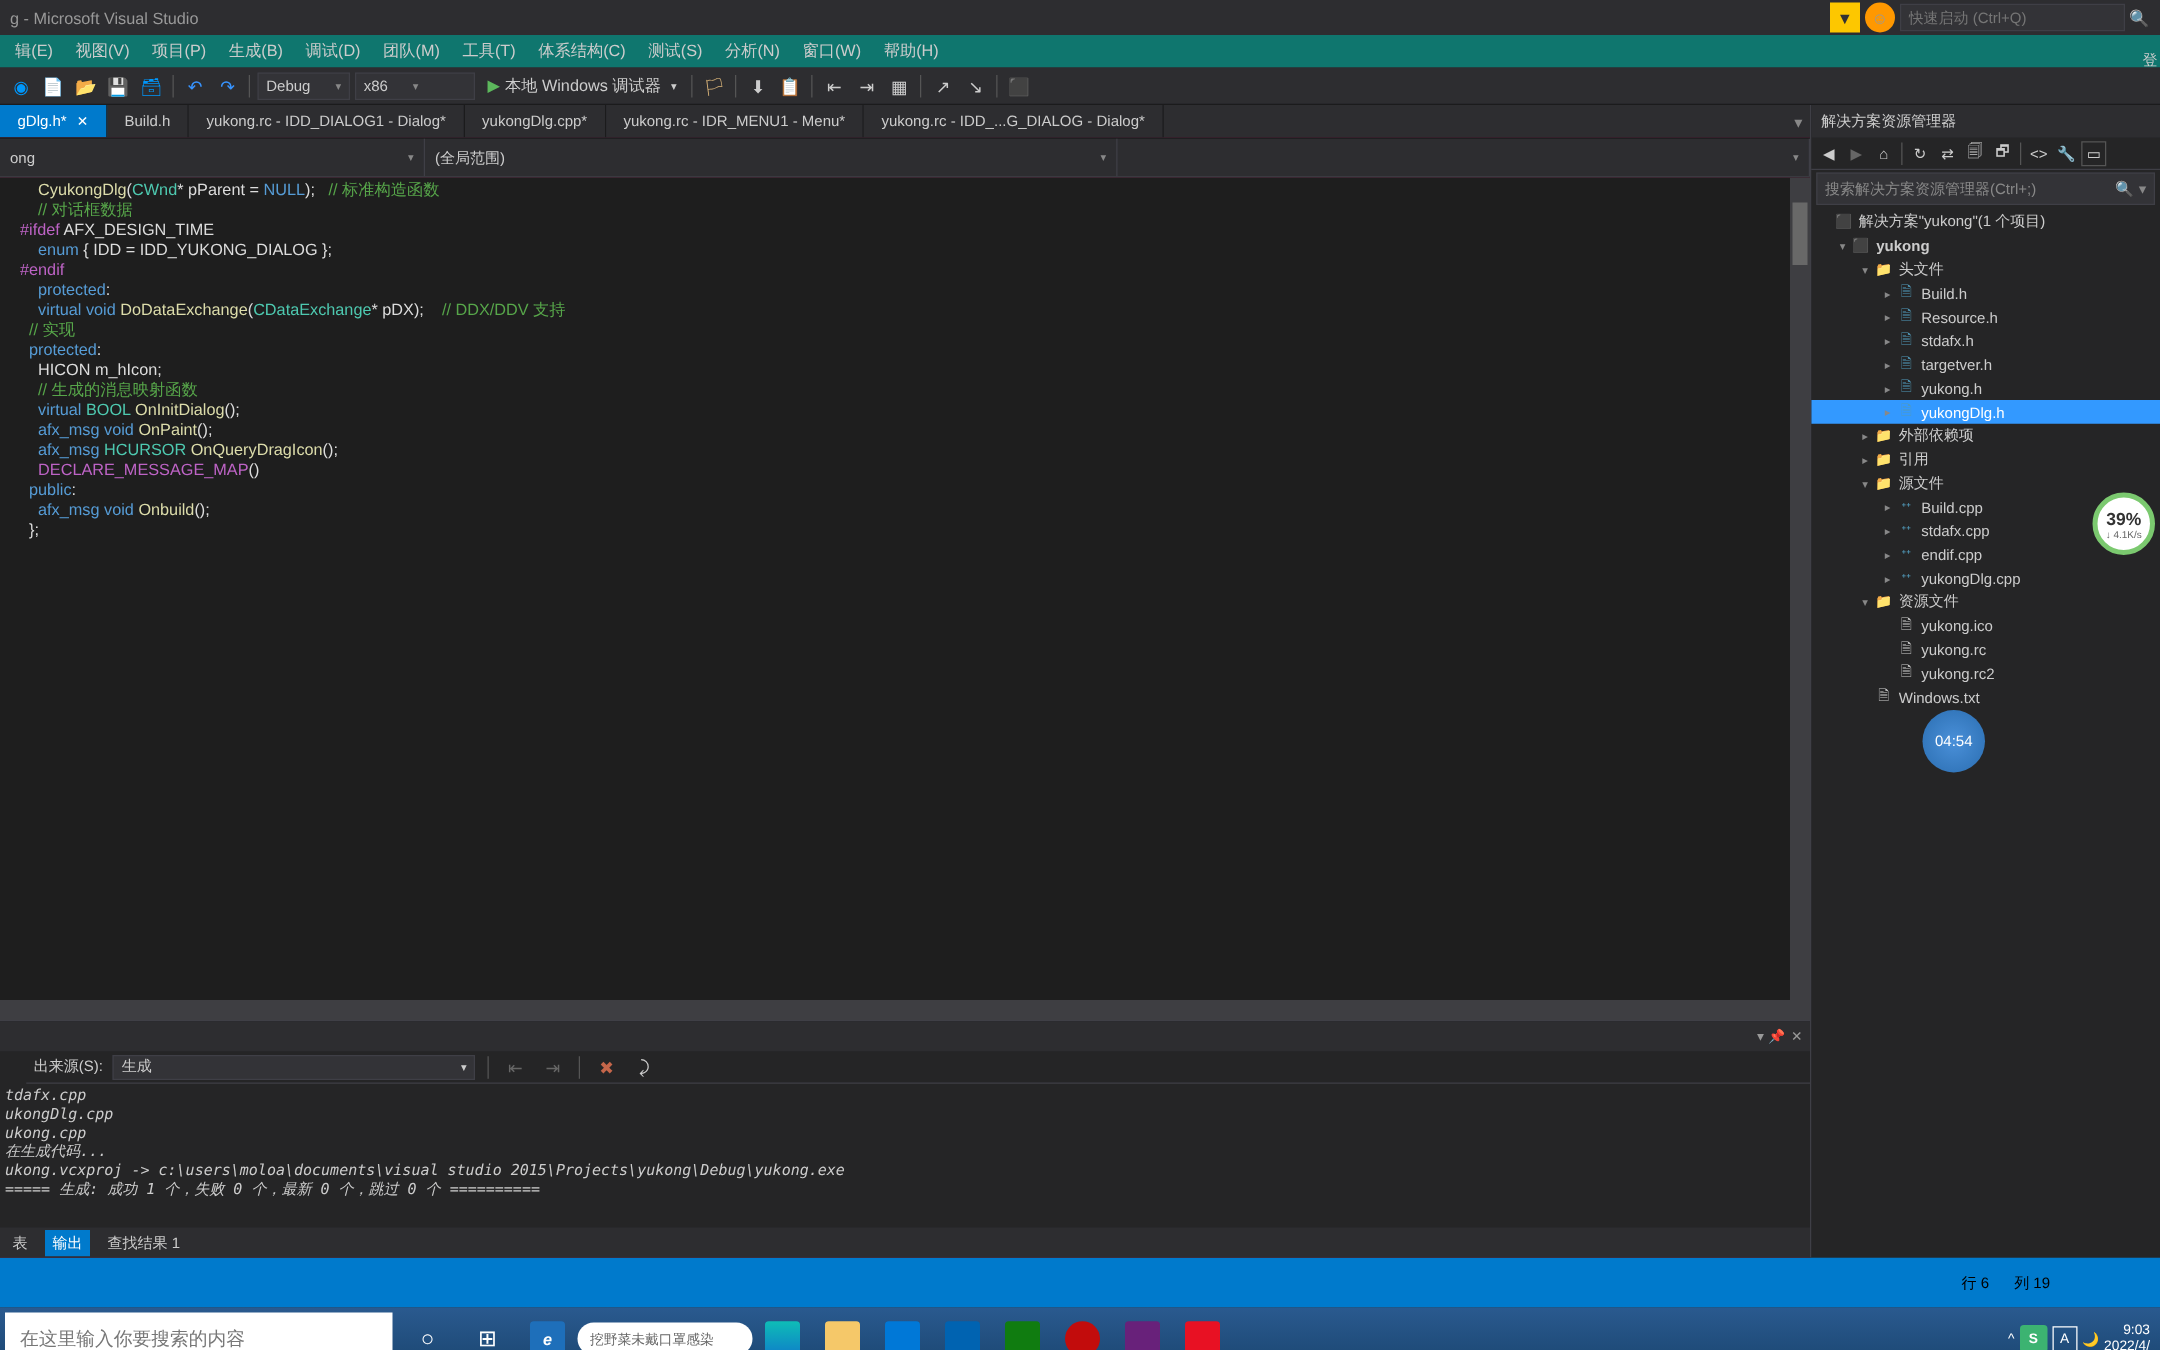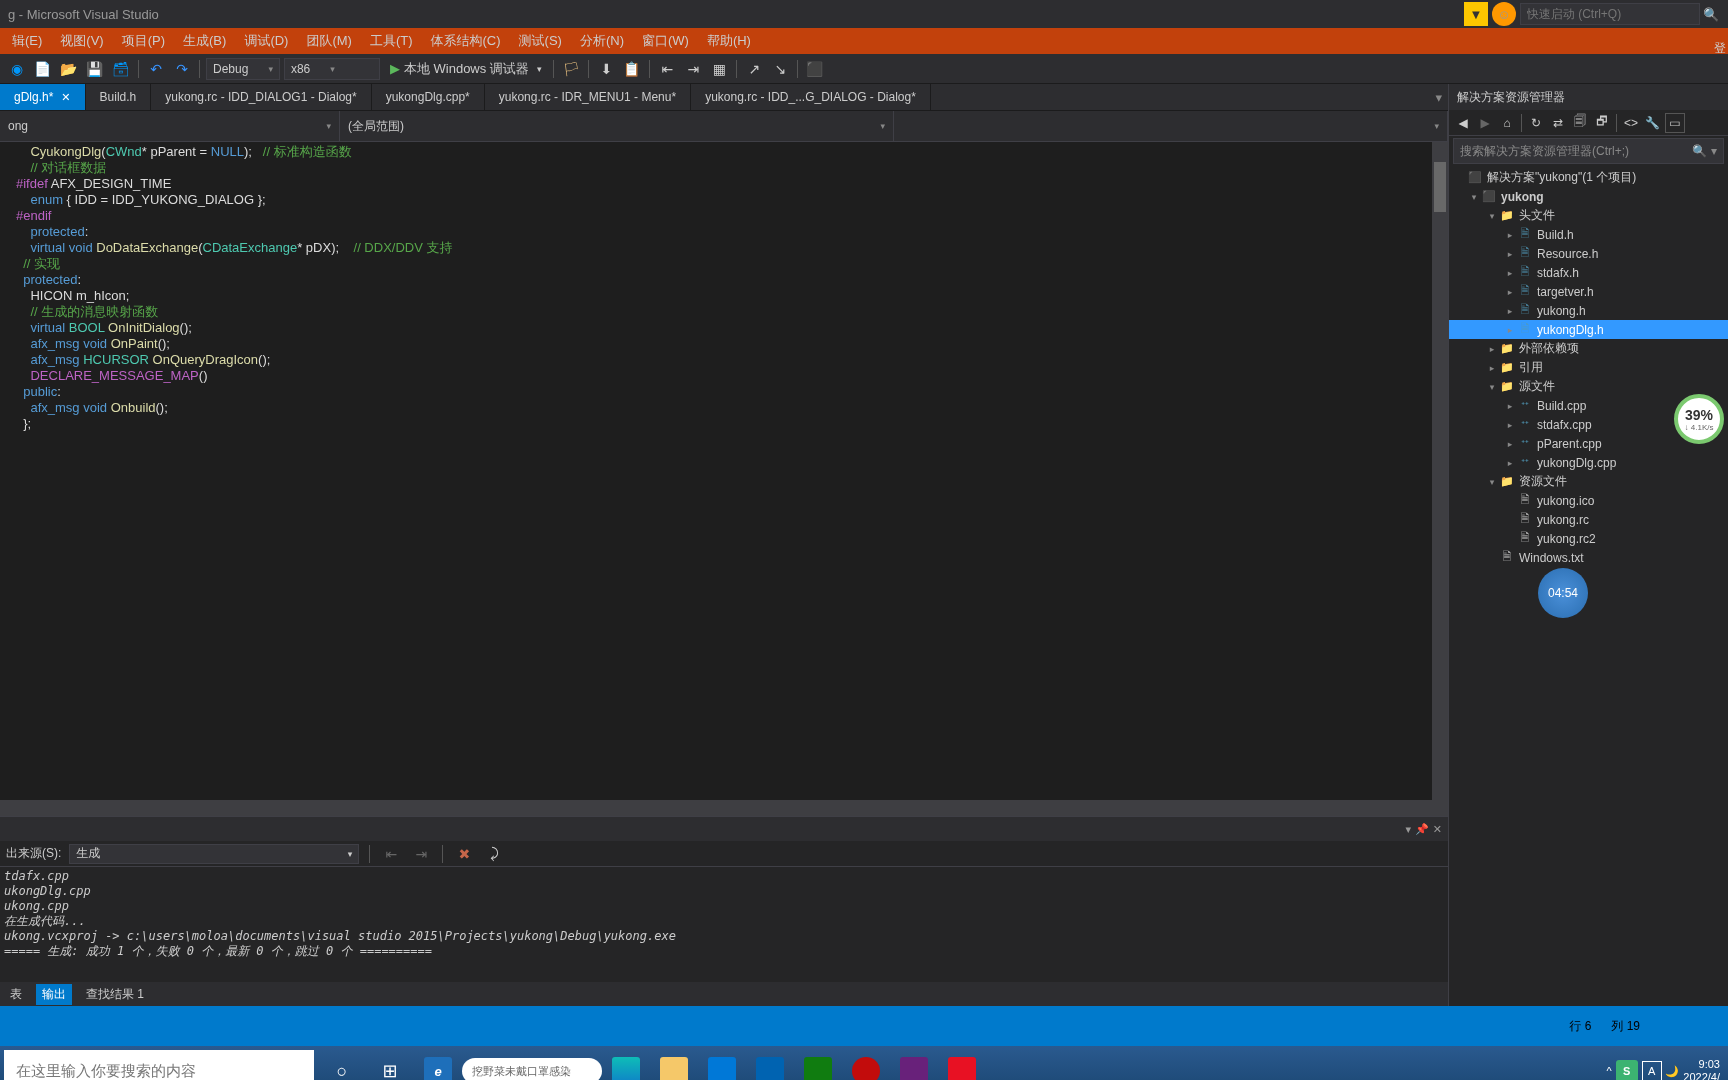--- a/index.html
+++ b/index.html
@@ -3,21 +3,21 @@
 <meta charset="utf-8">
 <style>
 * { margin: 0; padding: 0; box-sizing: border-box; font-family: "Segoe UI", "Microsoft YaHei", sans-serif; }
 body { background: #2d2d30; color: #ccc; width: 1728px; height: 1080px; overflow: hidden; position: relative; font-size: 13px; }
 .titlebar { height: 28px; background: #2d2d30; display: flex; align-items: center; padding: 0 8px; color: #999; }
 .titlebar-right { margin-left: auto; display: flex; align-items: center; gap: 4px; }
 .notif-btn { width: 24px; height: 24px; background: #fdc700; display: flex; align-items: center; justify-content: center; color: #333; font-weight: bold; }
 .feedback-btn { width: 24px; height: 24px; background: #ff9800; border-radius: 50%; display: flex; align-items: center; justify-content: center; }
 .quicklaunch { width: 180px; height: 22px; background: #333337; border: 1px solid #3f3f46; color: #888; padding: 0 6px; font-size: 12px; }
 .search-icon { color: #888; }
-.menubar { height: 26px; background: #c2410c; display: flex; align-items: center; padding: 0 4px; gap: 2px; }
+.menubar { height: 26px; background: #0f766e; display: flex; align-items: center; padding: 0 4px; gap: 2px; }
 .menu-item { padding: 4px 8px; color: #ccc; font-size: 13px; cursor: default; }
 .toolbar { height: 30px; background: #2d2d30; border-bottom: 1px solid #1b1b1c; display: flex; align-items: center; padding: 0 6px; gap: 4px; }
 .tb-btn { width: 22px; height: 22px; display: flex; align-items: center; justify-content: center; color: #ccc; font-size: 14px; }
 .tb-sep { width: 1px; height: 18px; background: #555; margin: 0 2px; }
 .tb-combo { height: 22px; background: #333337; border: 1px solid #3f3f46; color: #ccc; padding: 0 6px; font-size: 12px; display: flex; align-items: center; gap: 20px; }
 .tb-combo::after { content: "▾"; font-size: 9px; color: #888; }
 .run-btn { display: flex; align-items: center; gap: 4px; color: #ccc; padding: 0 6px; height: 22px; }
 .run-btn .tri { color: #5cb85c; }
 .main { display: flex; height: calc(100% - 28px - 26px - 30px - 24px - 50px); }
 .editor-area { flex: 1; display: flex; flex-direction: column; background: #be185d; }
@@ -34,21 +34,21 @@
 .type { color: #4ec9b0; }
 .comment { color: #57a64a; }
 .func { color: #dcdcaa; }
 .plain { color: #dcdcdc; }
 .macro { color: #bd63c5; }
 .scroll-v { position: absolute; right: 0; top: 0; width: 16px; height: 100%; background: #3e3e42; }
 .scroll-thumb { position: absolute; right: 2px; top: 20px; width: 12px; height: 50px; background: #686868; }
 .scroll-h { height: 16px; background: #3e3e42; }
 .output-panel { height: 190px; background: #252526; border-top: 1px solid #3f3f46; display: flex; flex-direction: column; }
 .output-header { height: 24px; background: #2d2d30; display: flex; align-items: center; justify-content: flex-end; padding: 0 6px; gap: 4px; color: #999; font-size: 11px; }
-.output-toolbar { height: 26px; display: flex; align-items: center; padding: 0 6px; gap: 8px; color: #ccc; font-size: 12px; border-bottom: 1px solid #3f3f46; }
+.output-toolbar { height: 26px; display: flex; align-items: center; padding: 0 6px; gap: 8px; color: #ccc; font-size: 12px; border-bottom: 1px solid #3f3f46; margin-left: 21px; }
 .output-combo { width: 290px; height: 20px; background: #333337; border: 1px solid #3f3f46; padding: 0 6px; display: flex; align-items: center; }
 .output-combo::after { content: "▾"; margin-left: auto; font-size: 9px; }
 .output-text { flex: 1; font-family: Consolas, monospace; font-size: 12px; line-height: 15px; color: #ccc; padding: 2px 4px; white-space: pre; overflow: hidden; font-style: italic; }
 .output-tabs { height: 24px; background: #2d2d30; display: flex; align-items: center; padding: 0 4px; gap: 8px; font-size: 12px; }
 .out-tab { padding: 2px 6px; color: #ccc; }
 .out-tab.active { background: #007acc; color: #fff; }
 .sidebar { width: 280px; background: #252526; border-left: 1px solid #3f3f46; display: flex; flex-direction: column; }
 .sidebar-title { height: 26px; background: #2d2d30; color: #ccc; padding: 0 8px; display: flex; align-items: center; font-size: 12px; }
 .sidebar-toolbar { height: 26px; display: flex; align-items: center; padding: 0 4px; gap: 2px; border-bottom: 1px solid #3f3f46; }
 .sb-btn { width: 20px; height: 20px; display: flex; align-items: center; justify-content: center; color: #ccc; font-size: 12px; border: 1px solid transparent; }
@@ -325,21 +325,21 @@
           <span>Build.cpp</span>
         </div>
         <div class="tree-row depth-3">
           <span class="arrow">▸</span>
           <span class="icon ico-cpp">⁺⁺</span>
           <span>stdafx.cpp</span>
         </div>
         <div class="tree-row depth-3">
           <span class="arrow">▸</span>
           <span class="icon ico-cpp">⁺⁺</span>
-          <span>pParent.cpp</span>
+          <span>endif.cpp</span>
         </div>
         <div class="tree-row depth-3">
           <span class="arrow">▸</span>
           <span class="icon ico-cpp">⁺⁺</span>
           <span>yukongDlg.cpp</span>
         </div>
         <div class="tree-row depth-2">
           <span class="arrow">▾</span>
           <span class="icon ico-folder">📁</span>
           <span>资源文件</span>

